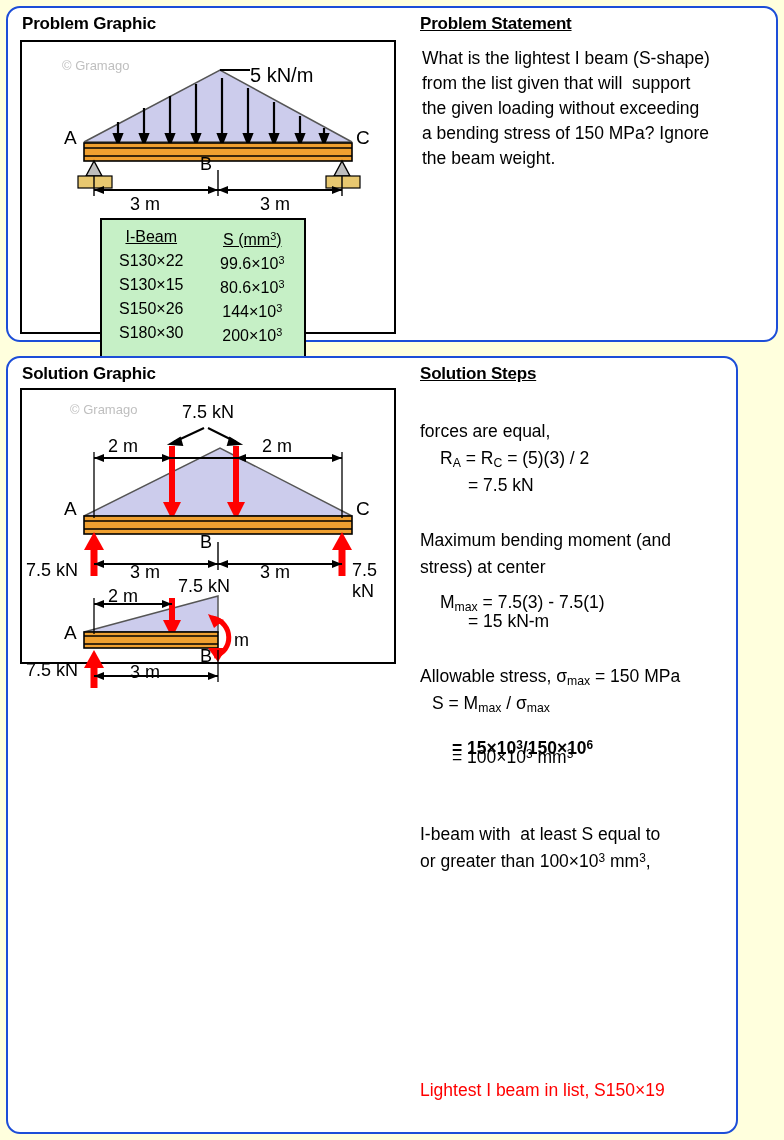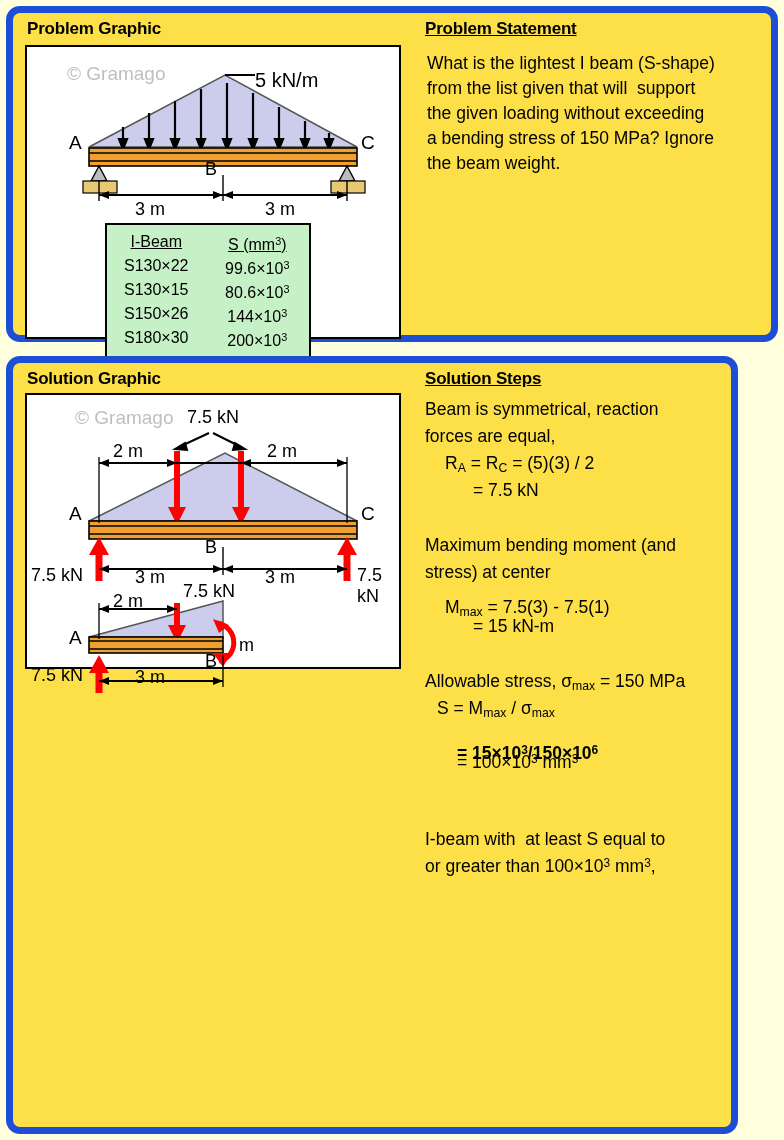--- a/index.html
+++ b/index.html
@@ -6,22 +6,22 @@
   body{
     width:784px;height:1140px;
     background:#ffffdd;
     font-family:"Liberation Sans", sans-serif;
     color:#000;
     overflow:hidden;
     position:relative;
   }
   .panel{
     position:absolute;
-    background:#fde047;
-    border:7px solid #1d4ed8;
+    background:#ffffff;
+    border:2px solid #1d4ed8;
     border-radius:14px;
     box-sizing:border-box;
   }
   #problem-panel{left:6px;top:6px;width:772px;height:336px;}
   #solution-panel{left:6px;top:356px;width:732px;height:778px;}
 
   .panel-title{
     position:absolute;
     font-size:17px;
     font-weight:bold;
@@ -71,21 +71,21 @@
   .answer{
     position:absolute;
     color:#ff0000;
     font-size:17.5px;
     white-space:pre;
   }
 
   .wm{
     position:absolute;
     color:#bfbfbf;
-    font-size:19px;
+    font-size:13px;
     white-space:pre;
   }
 
   svg{display:block;}
   .svg-holder{position:absolute;}
 </style>
 </head>
 <body>
 
 <div class="panel" id="problem-panel">
@@ -293,31 +293,31 @@
 
     <div style="position:absolute;left:86px;top:196px;font-size:18px;">2 m</div>
     <div style="position:absolute;left:156px;top:186px;font-size:18px;">7.5 kN</div>
     <div style="position:absolute;left:42px;top:232px;font-size:19px;">A</div>
     <div style="position:absolute;left:178px;top:256px;font-size:18px;">B</div>
     <div style="position:absolute;left:212px;top:240px;font-size:18px;">m</div>
     <div style="position:absolute;left:4px;top:270px;font-size:18px;">7.5 kN</div>
     <div style="position:absolute;left:108px;top:272px;font-size:18px;">3 m</div>
   </div>
 
-  <div class="steps-line" style="left:412px;top:36px;">Beam is symmetrical, reaction</div>
   <div class="steps-line" style="left:412px;top:63px;">forces are equal,</div>
   <div class="steps-line" style="left:432px;top:90px;"><span>R</span><sub>A</sub><span> = R</span><sub>C</sub><span> = (5)(3) / 2</span></div>
   <div class="steps-line" style="left:460px;top:117px;">= 7.5 kN</div>
 
   <div class="steps-line" style="left:412px;top:172px;">Maximum bending moment (and</div>
   <div class="steps-line" style="left:412px;top:199px;">stress) at center</div>
   <div class="steps-line" style="left:432px;top:234px;"><span>M</span><sub>max</sub><span> = 7.5(3) - 7.5(1)</span></div>
   <div class="steps-line" style="left:460px;top:253px;">= 15 kN-m</div>
 
   <div class="steps-line" style="left:412px;top:308px;"><span>Allowable stress, σ</span><sub>max</sub><span> = 150 MPa</span></div>
   <div class="steps-line" style="left:424px;top:335px;"><span>S = M</span><sub>max</sub><span> / σ</span><sub>max</sub></div>
   <div class="steps-line" style="left:444px;top:380px;font-weight:bold;"><span>= 15×10</span><sup>3</sup><span>/150×10</span><sup>6</sup></div>
   <div class="steps-line" style="left:444px;top:389px;"><span>= 100×10</span><sup>3</sup><span> mm</span><sup>3</sup></div>
 
   <div class="steps-line" style="left:412px;top:466px;">I-beam with  at least S equal to</div>
   <div class="steps-line" style="left:412px;top:493px;"><span>or greater than 100×10</span><sup>3</sup><span> mm</span><sup>3</sup><span>,</span></div>
 
+  <div class="answer" style="left:412px;top:722px;">Lightest I beam in list, S150×19</div>
 </div>
 
 </body></html>

